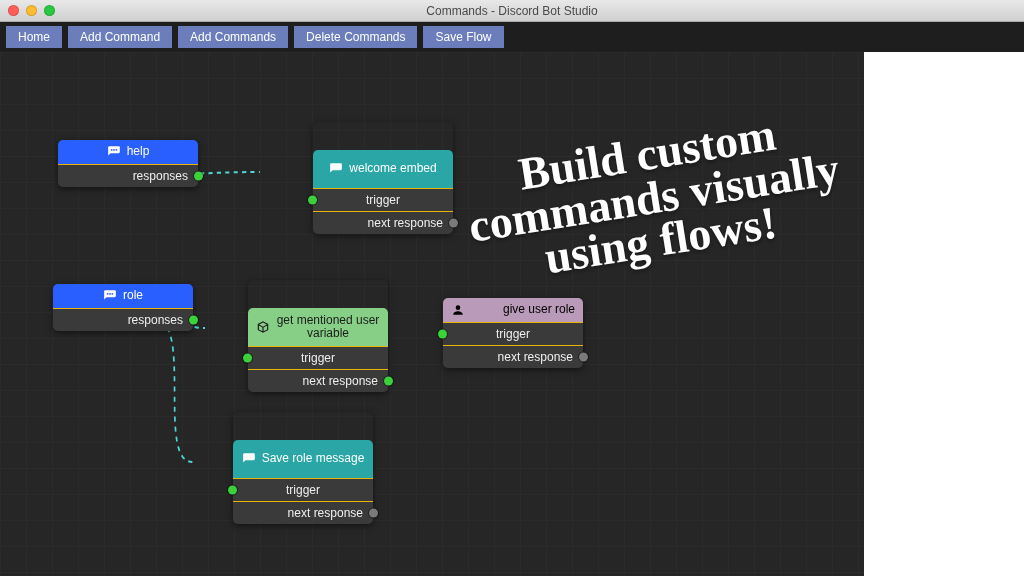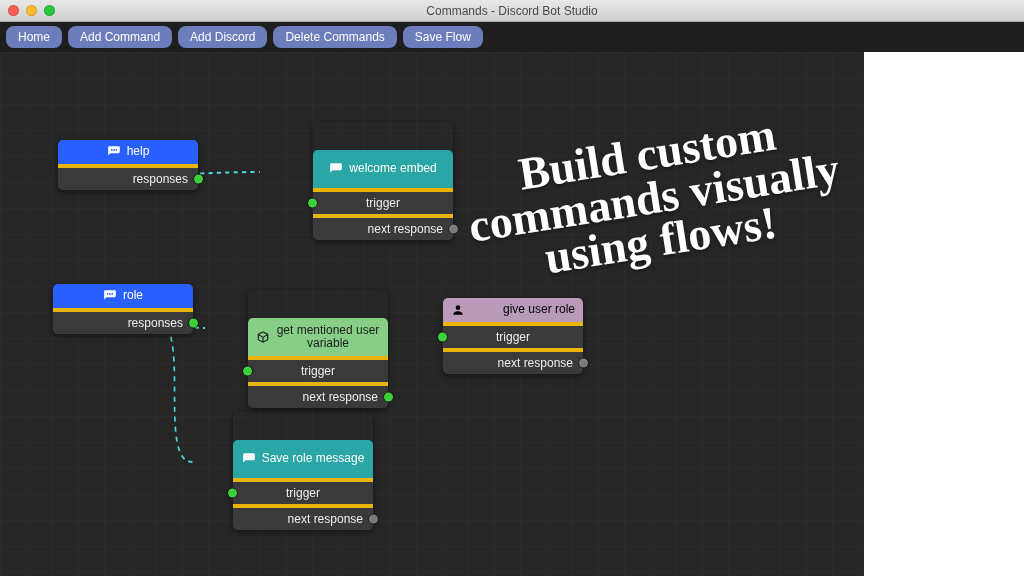--- a/index.html
+++ b/index.html
@@ -40,21 +40,21 @@
   display: flex;
   align-items: center;
   gap: 6px;
   padding: 3px 6px;
 }
 .btn {
   background: #6b7dbb;
   color: #fff;
   font-size: 12px;
   padding: 4px 12px;
-  border-radius: 8px;
+  border-radius: 0;
   border: none;
   cursor: pointer;
   white-space: nowrap;
 }
 
 
 .canvas {
   position: relative;
   width: 864px;
   height: 524px;   
@@ -102,21 +102,21 @@
   text-align: center;
   line-height: 1.1;
   min-height: 22px;
   font-weight: 500;
 }
 .node-head.tall { min-height: 38px; margin-top: 28px; }
 .node-body { background: #3a3a3a; border-radius: 0 0 5px 5px; }
 .node-row {
   position: relative;
   padding: 4px 10px;
-  border-top: 4px solid #eab308;
+  border-top: 1px solid #eab308;
 }
 .node-row.out { text-align: right; }
 .node-row.in  { text-align: center;  }
 
 .port {
   position: absolute;
   top: 50%;
   width: 9px; height: 9px;
   border-radius: 50%;
   transform: translateY(-50%);
@@ -160,21 +160,21 @@
     <div class="light red"></div>
     <div class="light yellow"></div>
     <div class="light green"></div>
   </div>
   <div class="titlebar-title">Commands - Discord Bot Studio</div>
 </div>
 
 <div class="toolbar">
   <button class="btn">Home</button>
   <button class="btn">Add Command</button>
-  <button class="btn">Add Discord</button>
+  <button class="btn">Add Commands</button>
   <button class="btn">Delete Commands</button>
   <button class="btn">Save Flow</button>
 </div>
 
 <div class="canvas">
 
   <svg class="edges" viewBox="0 0 1024 524" preserveAspectRatio="none">
     <path d="M197,122 C245,122 260,120 308,120"></path>
     <path d="M182,266 C225,266 215,276 243,276"></path>
     <path d="M389,296 C420,296 410,280 438,280"></path>
@@ -229,21 +229,21 @@
       <span>role</span>
     </div>
     <div class="node-body">
       <div class="node-row out">
         <span>responses</span>
         <span class="port right green"></span>
       </div>
     </div>
   </div>
 
-  <div class="node" style="left:248px; top:238px;">
+  <div class="node" style="left:248px; top:228px;">
     <div class="node-head h-green tall">
       <span class="nicon">
         <svg viewBox="0 0 24 24">
             <path d="M12 2 3 7v10l9 5 9-5V7l-9-5Zm0 2.3 6.5 3.6L12 11.5 5.5 7.9 12 4.3ZM5 9.4l6 3.3v6.7l-6-3.3V9.4Zm8 10v-6.7l6-3.3v6.7l-6 3.3Z"></path>
           </svg>
       </span>
       <span>get mentioned user variable</span>
     </div>
     <div class="node-body">
       <div class="node-row in">

